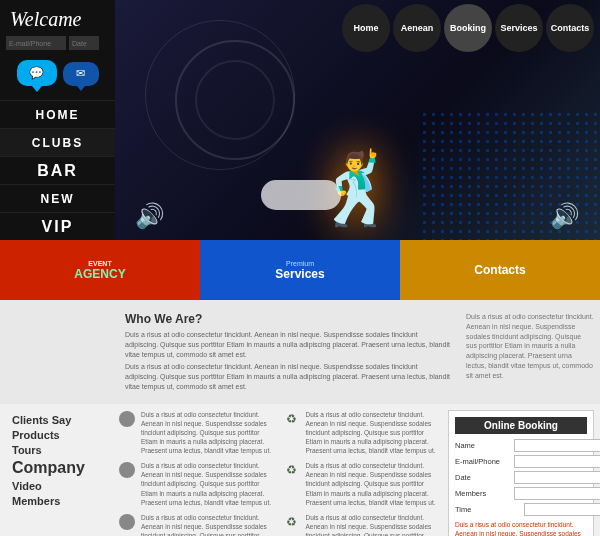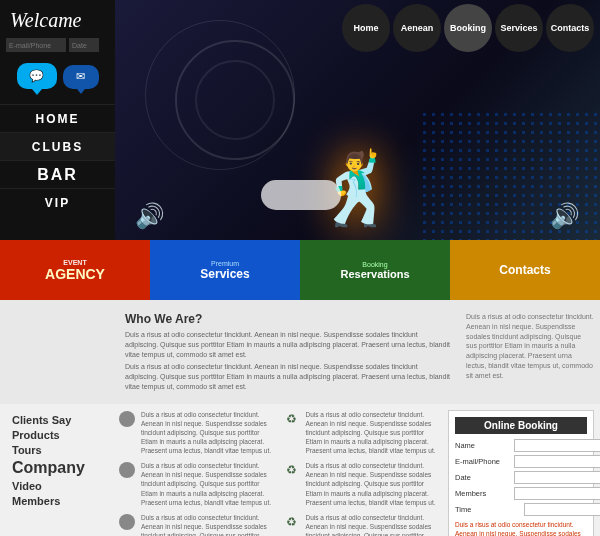--- a/index.html
+++ b/index.html
@@ -40,21 +40,24 @@
       <div style="display:flex; align-items:center; justify-content:center; height:28px; cursor:pointer; border-top:1px solid #222;">
         <span style="color:#fff; font-size:12px; font-weight:bold; letter-spacing:2px;">HOME</span>
       </div>
       <div style="display:flex; align-items:center; justify-content:center; height:28px; cursor:pointer; border-top:1px solid #222; background:#1a1a1a;">
         <span style="color:#fff; font-size:12px; font-weight:bold; letter-spacing:2px;">CLUBS</span>
       </div>
       <div style="display:flex; align-items:center; justify-content:center; height:28px; cursor:pointer; border-top:1px solid #222;">
         <span style="color:#fff; font-size:16px; font-weight:bold; letter-spacing:2px;">BAR</span>
       </div>
       <div style="display:flex; align-items:center; justify-content:center; height:28px; cursor:pointer; border-top:1px solid #222;">
-        <span style="color:#fff; font-size:12px; font-weight:bold; letter-spacing:2px;">VIP</span>
+        <span style="color:#fff; font-size:12px; font-weight:bold; letter-spacing:2px;">NEW</span>
+      </div>
+      <div style="display:flex; align-items:center; justify-content:center; height:28px; cursor:pointer; border-top:1px solid #222;">
+        <span style="color:#fff; font-size:16px; font-weight:bold; letter-spacing:2px;">VIP</span>
       </div>
     </div>
   </div>
 
   <div style="flex:1; background:linear-gradient(135deg,#1a1a3a 0%,#0a0a1a 60%,#1a2a3a 100%); position:relative; overflow:hidden;">
 
     <div style="position:absolute; top:0; right:0; display:flex; gap:3px; padding:4px 6px;">
       <button style="background:#222; color:#fff; border:none; border-radius:50%; width:48px; height:48px; font-size:9px; cursor:pointer; font-weight:bold;">Home</button>
       <button style="background:#222; color:#fff; border:none; border-radius:50%; width:48px; height:48px; font-size:9px; cursor:pointer; font-weight:bold;">Aenean</button>
       <button style="background:#444; color:#fff; border:none; border-radius:50%; width:48px; height:48px; font-size:9px; cursor:pointer; font-weight:bold;">Booking</button>
@@ -73,29 +76,25 @@
     <div style="position:absolute; left:20px; bottom:10px; font-size:24px; color:#333;">🔊</div>
     <div style="position:absolute; right:20px; bottom:10px; font-size:24px; color:#333;">🔊</div>
 
     <div style="position:absolute; bottom:30px; left:30%; width:80px; height:30px; background:rgba(255,255,255,0.7); border-radius:15px;"></div>
   </div>
 </div>
 
 <div style="display:flex; height:60px; width:600px;">
   <div style="flex:1; background:#cc2200; display:flex; flex-direction:column; align-items:center; justify-content:center; cursor:pointer;">
     <span style="color:#fff; font-size:7px; font-weight:bold; opacity:0.9;">EVENT</span>
-    <span style="color:#fef9c3; font-size:14px; font-weight:bold;">AGENCY</span>
+    <span style="color:#86efac; font-size:12px; font-weight:bold;">AGENCY</span>
   </div>
   <div style="flex:1; background:#1155cc; display:flex; flex-direction:column; align-items:center; justify-content:center; cursor:pointer;">
     <span style="color:#aaddff; font-size:7px;">Premium</span>
     <span style="color:#fff; font-size:12px; font-weight:bold;">Services</span>
-  </div>
-  <div style="flex:1; background:#226622; display:flex; flex-direction:column; align-items:center; justify-content:center; cursor:pointer;">
-    <span style="color:#aaffaa; font-size:7px;">Booking</span>
-    <span style="color:#fff; font-size:11px; font-weight:bold;">Reservations</span>
   </div>
   <div style="flex:1; background:#cc8800; display:flex; flex-direction:column; align-items:center; justify-content:center; cursor:pointer;">
     <span style="color:#fff; font-size:12px; font-weight:bold;">Contacts</span>
   </div>
 </div>
 
 <div style="display:flex; background:#e8e8e8; width:600px; padding:8px 0;">
   <div style="width:115px; min-width:115px;"></div>
   <div style="flex:1; padding:4px 10px;">
     <h3 style="font-size:12px; font-weight:bold; margin-bottom:4px; color:#333;">Who We Are?</h3>

